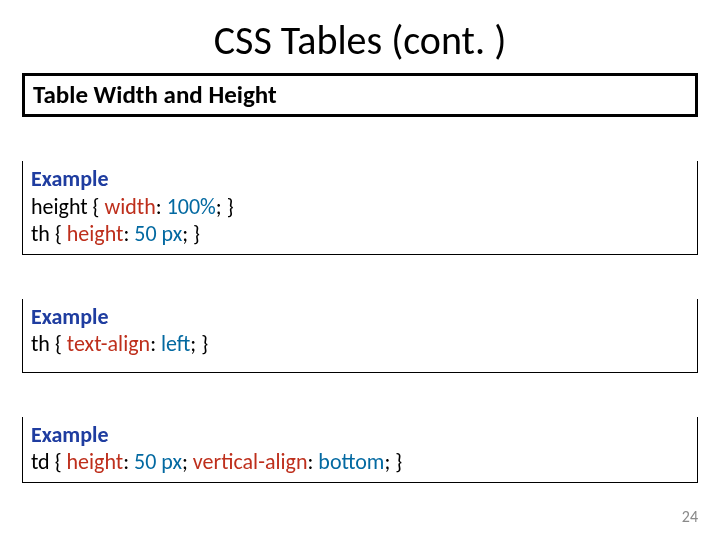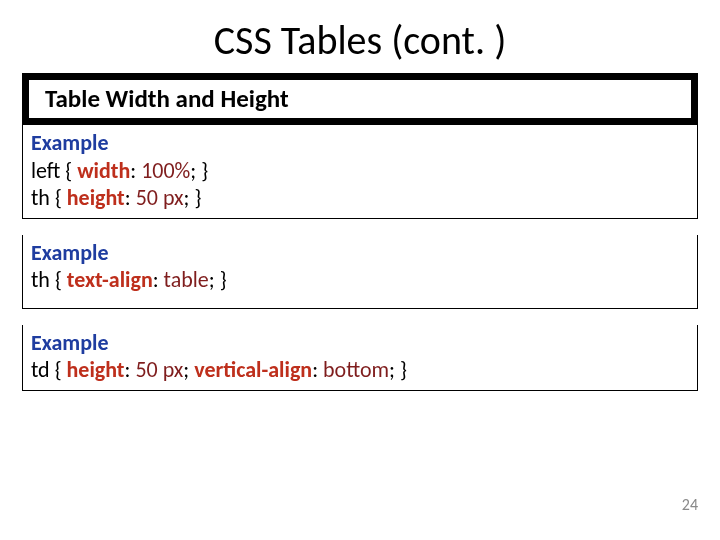--- a/index.html
+++ b/index.html
@@ -18,65 +18,66 @@
     box-sizing: border-box;
     padding: 12px 22px 0 22px;
   }
   .title {
     font-size: 40px;
     text-align: center;
     margin: 4px 0 8px 0;
     font-weight: 400;
   }
   .section-head {
-    border: 7px solid #000000;
+    border: 3px solid #000000;
     font-size: 25px;
     font-weight: 700;
-    padding: 3px 8px 4px 16px;
+    padding: 3px 8px 4px 8px;
     margin-top: 2px;
   }
   .example-box {
     border: 1px solid #000;
     border-top: none;
     font-size: 22px;
     padding: 4px 8px 6px 8px;
     line-height: 1.25;
     margin-bottom: 16px;
+    margin-top: 44px;
   }
   .example-label {
     color: #1f3da0;
     font-weight: 700;
   }
   .code-line { white-space: pre; }
-  .prop { color: #be2f1c; font-weight: bold; }
-  .val  { color: #7f1d1d; }
+  .prop { color: #be2f1c; }
+  .val  { color: #0369a1; }
   .page-num {
     position: absolute;
     right: 22px;
-    bottom: 26px;
+    bottom: 14px;
     font-size: 16px;
     color: #8a8a8a;
   }
 </style>
 </head>
 <body>
 
 <div class="slide">
   <div class="title">CSS Tables (cont. )</div>
 
   <div class="section-head">Table Width and Height</div>
   <div class="example-box">
     <div class="example-label">Example</div>
-    <div class="code-line"><span>left { </span><span class="prop">width</span><span>: </span><span class="val">100%</span><span>; }</span></div>
+    <div class="code-line"><span>height { </span><span class="prop">width</span><span>: </span><span class="val">100%</span><span>; }</span></div>
     <div class="code-line"><span>th { </span><span class="prop">height</span><span>: </span><span class="val">50 px</span><span>; }</span></div>
   </div>
 
   <div class="example-box">
     <div class="example-label">Example</div>
-    <div class="code-line"><span>th { </span><span class="prop">text-align</span><span>: </span><span class="val">table</span><span>; }</span></div>
+    <div class="code-line"><span>th { </span><span class="prop">text-align</span><span>: </span><span class="val">left</span><span>; }</span></div>
     <div style="height:8px"></div>
   </div>
 
   <div class="example-box">
     <div class="example-label">Example</div>
     <div class="code-line"><span>td { </span><span class="prop">height</span><span>: </span><span class="val">50 px</span><span>; </span><span class="prop">vertical-align</span><span>: </span><span class="val">bottom</span><span>; }</span></div>
   </div>
 
   <div class="page-num">24</div>
 </div>

